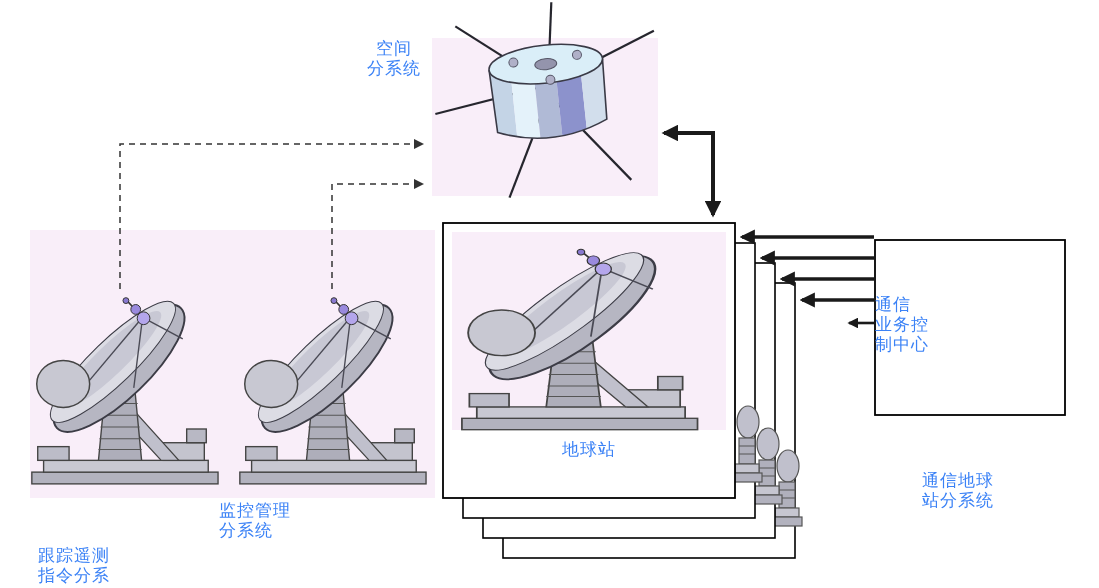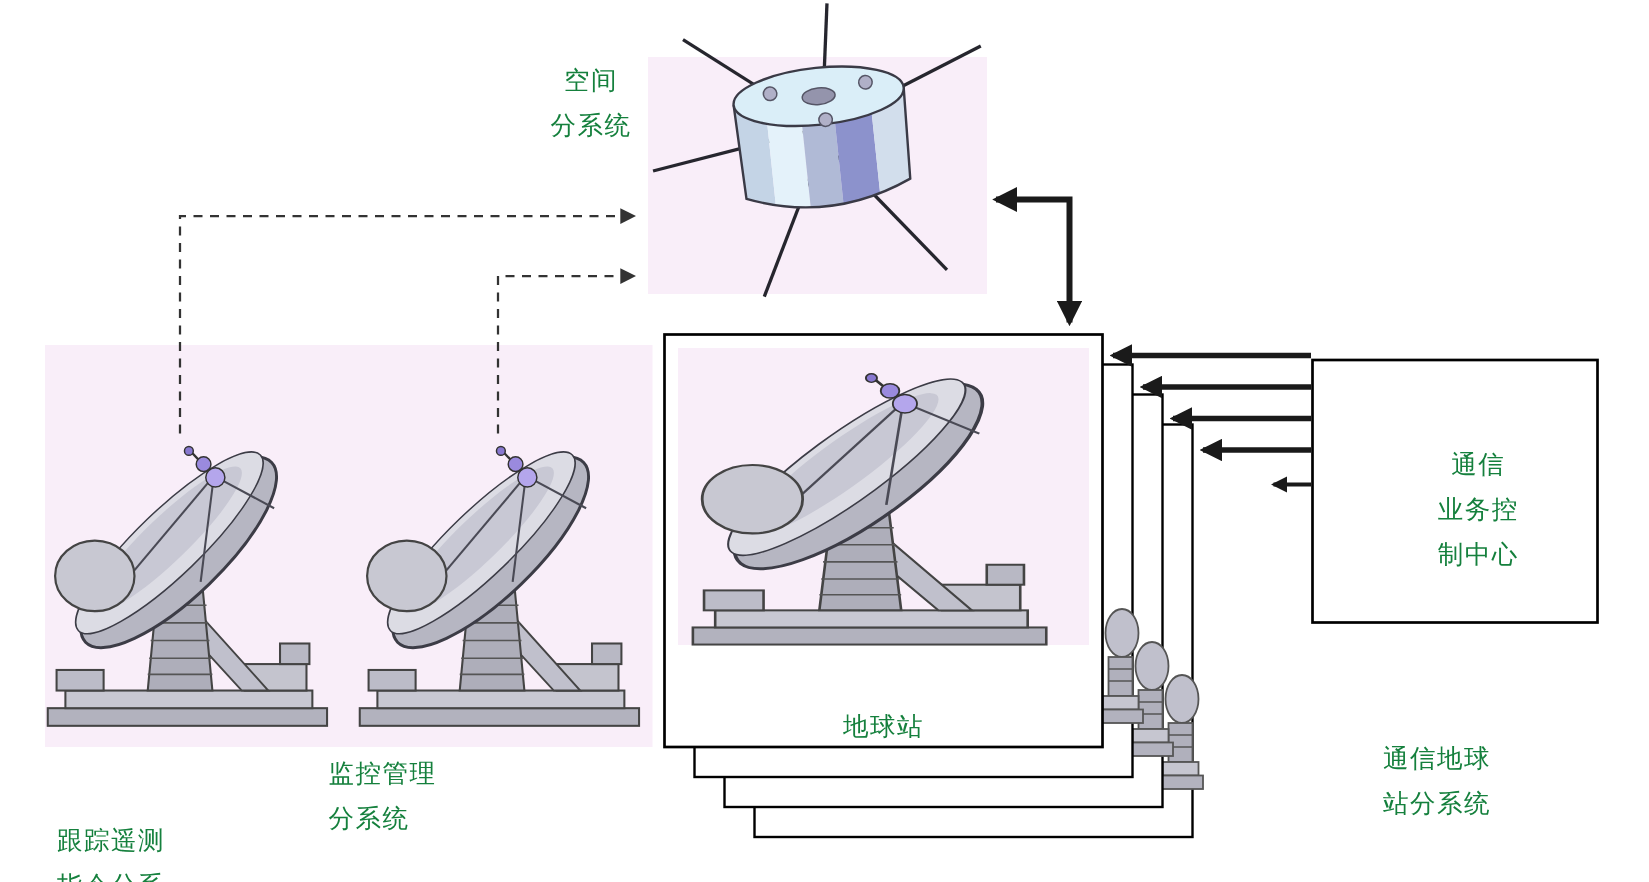--- a/index.html
+++ b/index.html
@@ -7,33 +7,33 @@
   body { font-family:"Liberation Sans","DejaVu Sans",sans-serif; }
   .stage {
     position:relative;
     width:1099px; height:588px;
     background:#ffffff;
     overflow:hidden;
   }
   .stage > svg { position:absolute; left:0; top:0; }
   .lbl {
     position:absolute;
-    color:#15803d;
+    color:#3b82f6;
     font-size:17px;
-    line-height:30px;
+    line-height:20px;
     letter-spacing:1px;
     white-space:pre-line;
     z-index:5;
   }
   .lbl-space    { left:352px; top:39px;  width:84px;  text-align:center; }
   .lbl-tracking { left:38px;  top:501px;margin-top:45px; }
   .lbl-monitor  { left:219px; top:501px; }
-  .lbl-earth    { left:443px; top:440px; width:292px; text-align:center;margin-top:30px; }
-  .lbl-control  { left:875px; top:295px; width:221px; text-align:center; }
-  .lbl-ess      { left:922px; top:491px;text-align:center; }
+  .lbl-earth    { left:443px; top:440px; width:292px; text-align:center; }
+  .lbl-control  { left:875px; top:295px; width:221px; }
+  .lbl-ess      { left:922px; top:471px;text-align:center; }
 </style>
 </head>
 <body>
 
 <div class="stage">
 
   <svg width="1099" height="588" viewBox="0 0 1099 588">
     <defs>
 
       <marker id="ah" viewBox="0 0 10 10" refX="8.5" refY="5" markerWidth="4.2" markerHeight="4.2" orient="auto-start-reverse">

